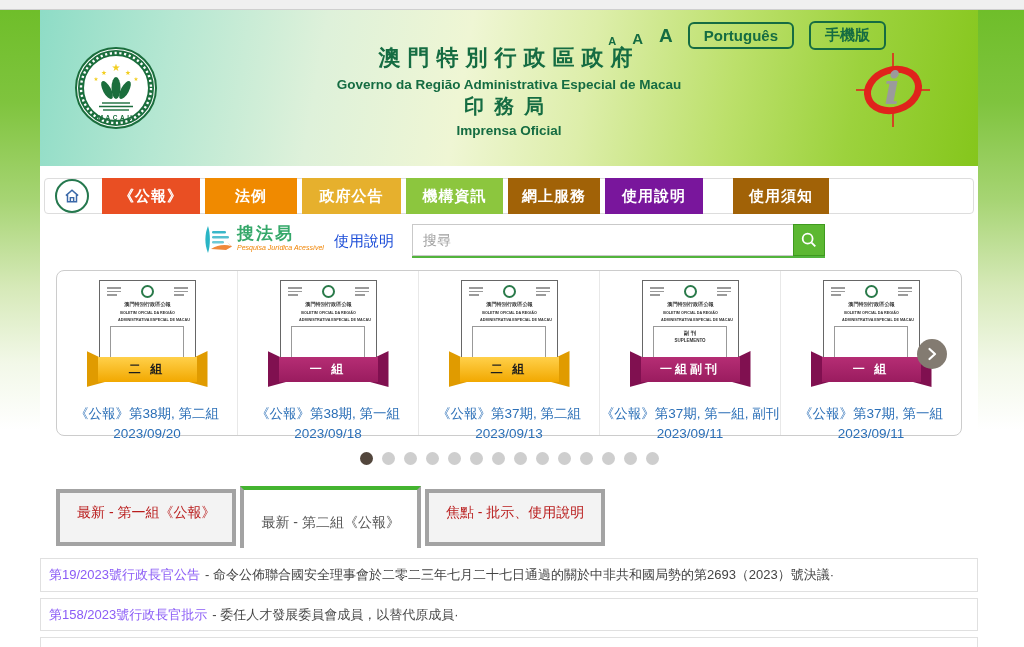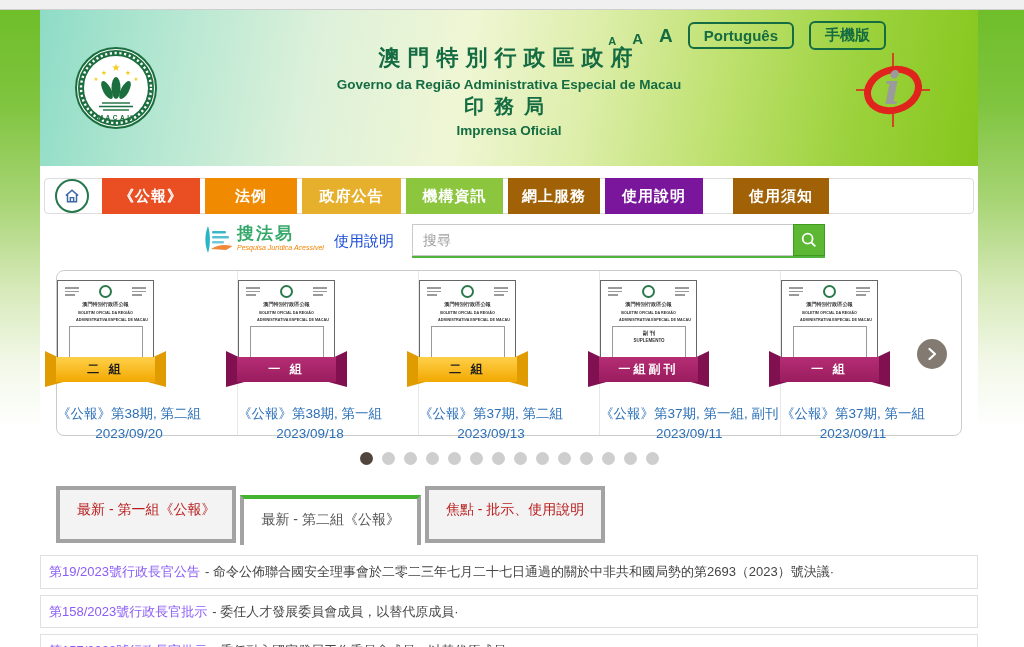--- a/index.html
+++ b/index.html
@@ -57,21 +57,21 @@
   .search-box{margin-left:18px;display:flex;align-items:stretch;border-bottom:2px solid #52b43c}
   .search-input{width:360px;height:30px;border:1px solid #c9c9c9;border-right:none;padding:0 10px;
     font-size:14px;font-family:inherit;outline:none;color:#be185d}
   .search-input::placeholder{color:#a0a0a0}
   .search-btn{width:32px;height:32px;background:#5cb832;border:1px solid #3f9a1f;display:flex;
     align-items:center;justify-content:center;cursor:pointer}
 
   
   .carousel{margin:9px 16px 0;position:relative;height:164px;border:1px solid #ccc;border-radius:8px;
     display:flex;background:#fff}
-  .card{flex:1;position:relative;padding-top:9px;display:flex;flex-direction:column;align-items:flex-start;
+  .card{flex:1;position:relative;padding-top:9px;display:flex;flex-direction:column;align-items:center;
     border-left:1px solid #e8e8e8;cursor:pointer}
   .card:first-child{border-left:none}
   .cover{position:relative;width:97px;height:122px;background:#fff;border:1px solid #666;box-sizing:border-box}
   .cov-top{display:flex;justify-content:space-between;align-items:flex-start;padding:4px 7px 0}
   .cov-block{display:flex;flex-direction:column;gap:2px;padding-top:2px}
   .cov-block i{display:block;width:14px;height:1.5px;background:#9a9a9a}
   .cov-block i:last-child{width:10px}
   .mini-emblem{width:13px;height:13px;border-radius:50%;border:2px solid #2a7a4a;background:#fff;box-sizing:border-box}
   .cov-lines{margin-top:3px;text-align:center;color:#333;font-weight:bold;line-height:1.25}
   .cov-l1{font-size:6px;transform:scale(.86);transform-origin:center}
@@ -102,21 +102,21 @@
   
   .dots{margin-top:16px;display:flex;justify-content:center;gap:9px}
   .dot{width:13px;height:13px;border-radius:50%;background:#cecece;cursor:pointer}
   .dot.active{background:#52463c}
 
   
   .tabs{margin:21px 16px 0;display:flex;gap:4px;align-items:flex-end}
   .tab{background:#f3f3f3;border:4px solid #a3a3a3;color:#b91c1c;padding:11px 17px 20px;font-size:14px;
     cursor:pointer;white-space:nowrap}
   .tab.active{background:#fff;border-top:4px solid #44b430;border-bottom:none;color:#555;
-    padding:12px 17px 16px;margin-bottom:-2px}
+    padding:24px 17px 16px;margin-bottom:-2px}
 
   
   .rows{margin-top:12px}
   .rowitem{border:1px solid #e0e0e0;background:#fff;padding:7px 8px;font-size:13px;color:#444;
     margin-bottom:6px;line-height:1.35}
   .rowitem .lnk{color:#8b5cf6;cursor:pointer}
   .rowitem .dsc{margin-left:5px}
 </style>
 </head>
 <body>

